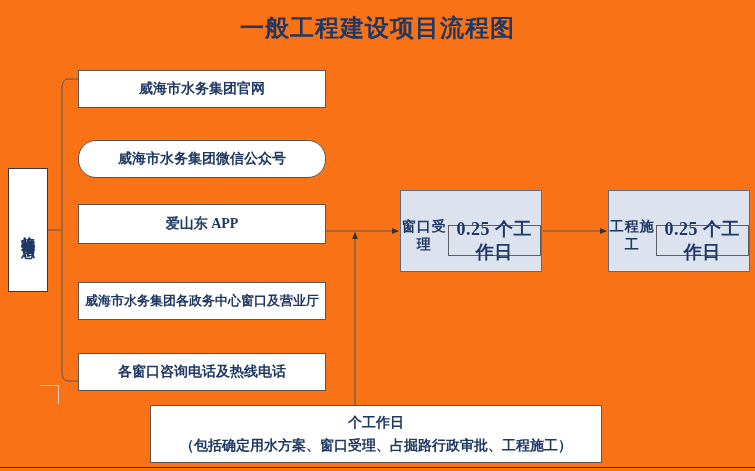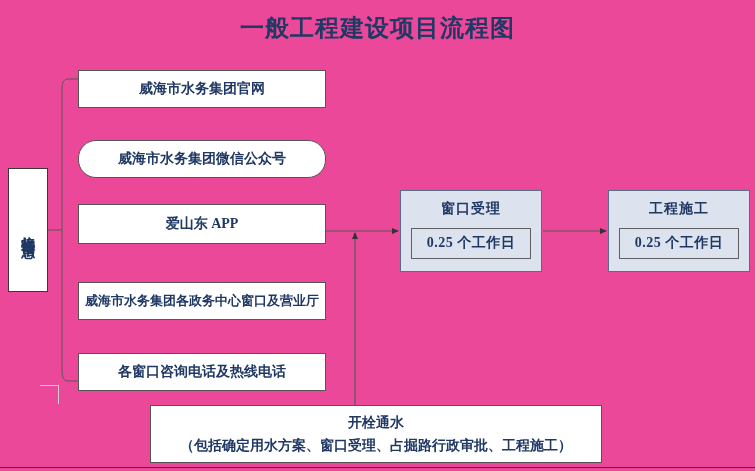--- a/index.html
+++ b/index.html
@@ -7,21 +7,21 @@
     padding: 0;
     background: #ffffff;
   }
   body {
     font-family: "Liberation Serif", "DejaVu Serif", serif;
   }
   #canvas {
     position: relative;
     width: 755px;
     height: 471px;
-    background: #ec4899;
+    background: #f97316;
     overflow: hidden;
   }
 
   
   .title {
     position: absolute;
     left: 0;
     top: 12px;
     width: 755px;
     text-align: center;
@@ -60,42 +60,42 @@
   .box-channel {
     font-size: 14px;
     border-color: #555555;
   }
   .box-channel.narrow-text { font-size: 13px; }
 
   
   .box-stage {
     background: #dce3ef;
     border: 1px solid #5b6a85;
-    flex-direction: column;
+    flex-direction: row;
     justify-content: flex-start;
     padding-top: 9px;
     font-size: 14px;
   }
   .stage-title {
     font-size: 14px;
     font-weight: 700;
     color: #1F3864;
     letter-spacing: 1px;
   }
   .stage-inner {
     box-sizing: border-box;
     margin-top: 10px;
     width: 120px;
     height: 31px;
     border: 1px solid #5f5f5f;
     background: #dce3ef;
     display: flex;
     align-items: center;
     justify-content: center;
-    font-size: 14px;
+    font-size: 18px;
     font-weight: 700;
     color: #1F3864;
     letter-spacing: 0.5px;
   }
 
   
   .box-bottom {
     flex-direction: column;
     justify-content: center;
     font-size: 14px;
@@ -171,21 +171,21 @@
     <span class="stage-title">窗口受理</span>
     <span class="stage-inner">0.25 个工作日</span>
   </div>
 
   <div class="box box-stage" style="left:608px; top:190px; width:142px; height:82px;">
     <span class="stage-title">工程施工</span>
     <span class="stage-inner">0.25 个工作日</span>
   </div>
 
   <div class="box box-bottom" style="left:150px; top:405px; width:452px; height:58px;">
-    <span class="line1">开栓通水</span>
+    <span class="line1">个工作日</span>
     <span class="line2">（包括确定用水方案、窗口受理、占掘路行政审批、工程施工）</span>
   </div>
 
   <svg class="arrowlayer" viewBox="0 0 755 471" xmlns="http://www.w3.org/2000/svg">
     <defs>
       <marker id="arrowhead" markerWidth="7" markerHeight="7" refX="6" refY="3" orient="auto" markerUnits="userSpaceOnUse">
         <path d="M0,0 L7,3 L0,6 z" fill="#333333"></path>
       </marker>
     </defs>
 

